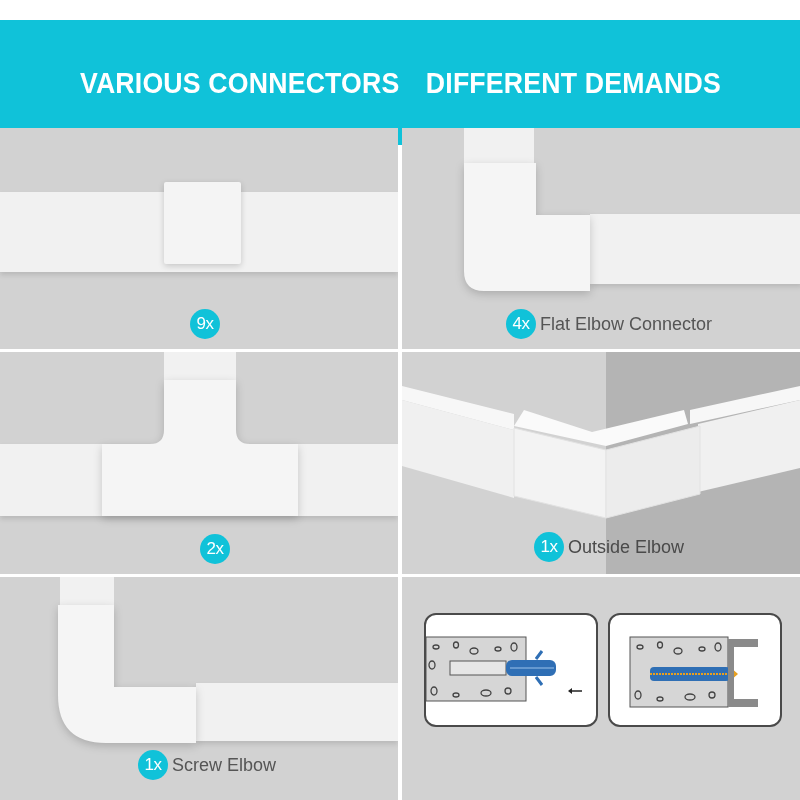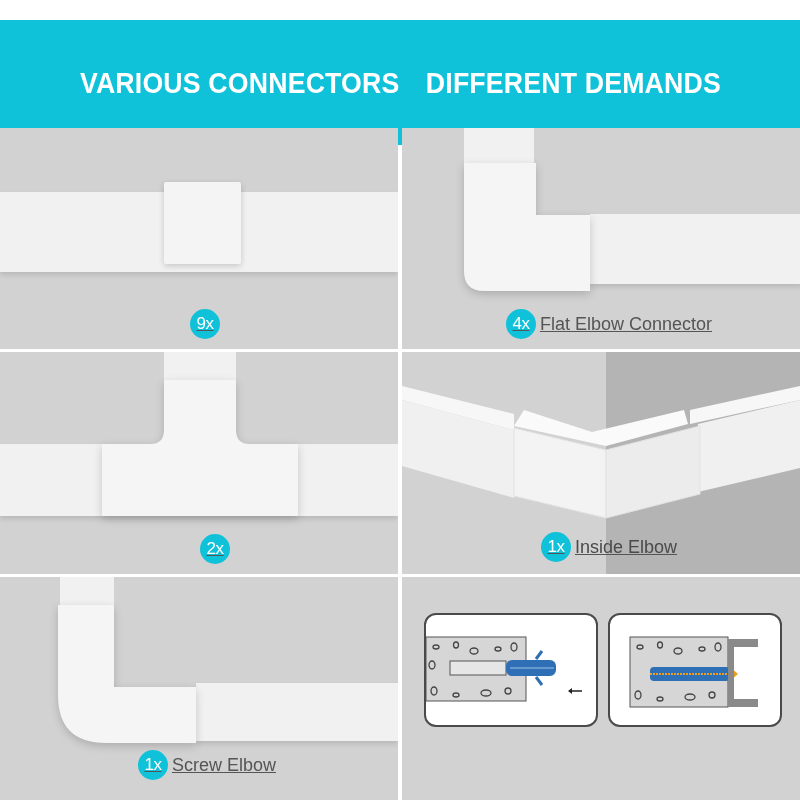--- a/index.html
+++ b/index.html
@@ -22,21 +22,21 @@
   .p1 { left: 0;   top: 128px; width: 398px; height: 221px; }
   .p2 { left: 402px; top: 128px; width: 398px; height: 221px; }
   .p3 { left: 0;   top: 352px; width: 398px; height: 222px; }
   .p4 { left: 402px; top: 352px; width: 398px; height: 222px; }
   .p5 { left: 0;   top: 577px; width: 398px; height: 223px; }
   .p6 { left: 402px; top: 577px; width: 398px; height: 223px; }
 
   .caption {
     position: absolute; left: 16px; right: 0; bottom: 12px;
     display: flex; align-items: center; justify-content: center;
-    font-size: 18px; color: #555555; text-decoration: underline;
+    font-size: 18px; color: #555555;
   }
   .badge {
     display: inline-flex; align-items: center; justify-content: center;
     min-width: 30px; height: 30px; border-radius: 15px; padding: 0 3px;
     background: #10c2d9; color: #ffffff; font-size: 17px; margin-right: 4px;
     letter-spacing: -0.5px;
   }
   .badge.wide { min-width: 32px; font-size: 15px; }
 
   .duct { position: absolute; background: #f1f1f1; box-shadow: 0 3px 5px rgba(0,0,0,0.12); }
@@ -100,21 +100,21 @@
 
     <polygon points="398,48 296,72 296,140 398,116" fill="#f0f0f0"></polygon>
 
     <polygon points="122,58 190,80 282,58 286,72 204,94 112,74" fill="#fafafa"></polygon>
 
     <polygon points="112,76 204,98 204,166 112,144" fill="#f3f3f3" stroke="#e2e2e2" stroke-width="1"></polygon>
     <polygon points="204,98 298,74 298,142 204,166" fill="#ececec" stroke="#e2e2e2" stroke-width="1"></polygon>
   </svg>
   <div class="caption" style="bottom:12px;">
     <span class="badge">1x</span>
-    <span style="color:#4a4a4a;">Inside Elbow</span>
+    <span style="color:#4a4a4a;">Outside Elbow</span>
   </div>
 </div>
 
 <div class="panel p5">
   <div class="duct" style="left:60px;top:0;width:54px;height:30px;box-shadow:none;"></div>
   <div class="duct" style="left:196px;top:106px;width:202px;height:58px;"></div>
   <svg width="150" height="150" style="position:absolute;left:56px;top:26px;filter:drop-shadow(0 3px 4px rgba(0,0,0,0.18));">
     <path d="M2 2 H58 V84 H140 V140 H50 Q2 140 2 92 Z" fill="#f5f5f5"></path>
   </svg>
   <div class="caption" style="bottom:20px;">

